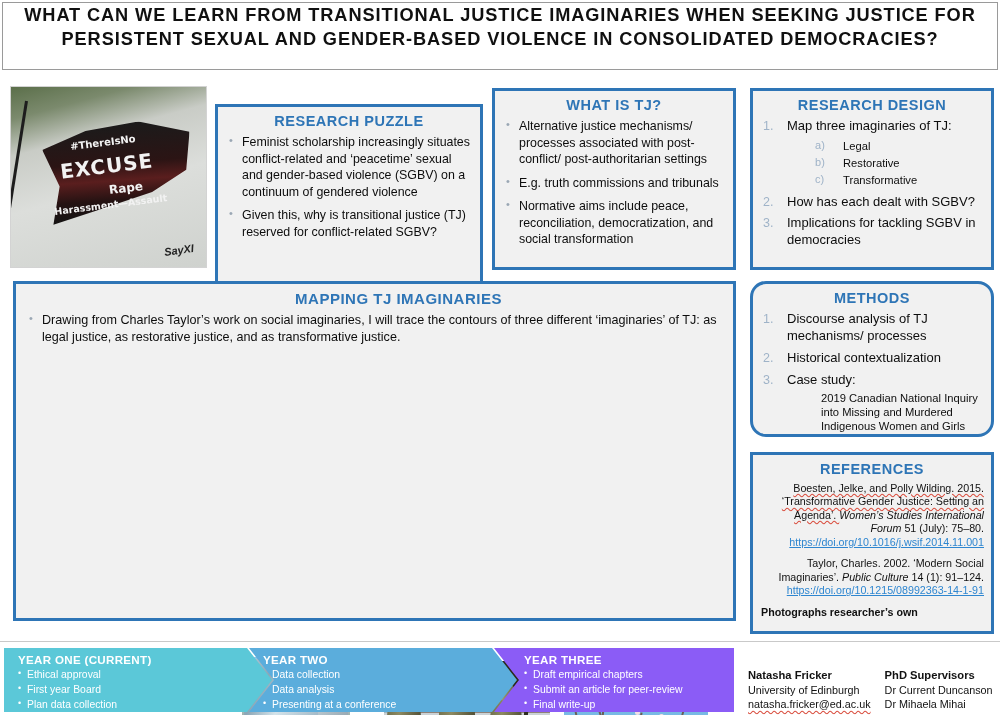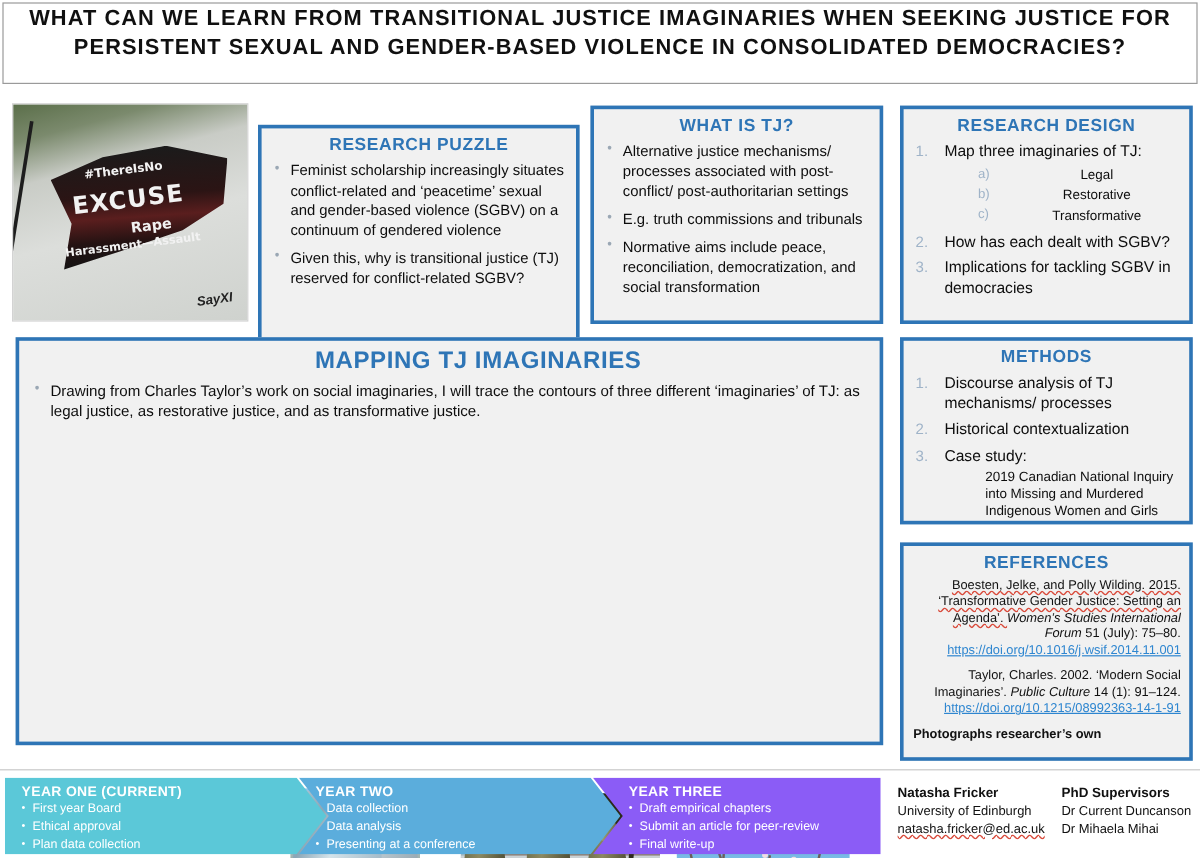--- a/index.html
+++ b/index.html
@@ -89,21 +89,20 @@
   }
   ol.sub { list-style: none; counter-reset: s; margin: 3px 0 3px 26px; }
   ol.sub > li {
     position: relative;
     counter-increment: s;
     padding-left: 30px;
     font-size: 11.2px;
     line-height: 1.45;
     margin-bottom: 1px;
     color: #0d0d0d;
-    text-align: center;
   }
   ol.sub > li::before {
     content: counter(s, lower-alpha) ")";
     position: absolute;
     left: 2px; top: 0;
     color: #9fb3c8;
     font-size: 11px;
   }
   .plain-sub {
     margin: 2px 0 0 34px;
@@ -267,21 +266,21 @@
   }
   #chev-3 {
     left: 490px; width: 240px; background: #8b5cf6;
     clip-path: polygon(0 0, 240px 0, 240px 100%, 0 100%, 25px 50%);
     padding-left: 30px;
   }
 
   
   #footer-contact {
     position: absolute; left: 748px; top: 654px; width: 248px; height: 58px;
-    display: flex; gap: 14px;
+    display: flex; gap: 14px; align-items: flex-end;
   }
   .contact-col { font-size: 10.8px; line-height: 1.35; color: #111111; }
   .contact-col .nm { font-weight: 700; font-size: 11.2px; }
 
   .divider-line {
     position: absolute; left: 0; top: 641px; width: 1000px; height: 1px;
     background: #c9c9c9;
   }
 </style>
 </head>
@@ -328,21 +327,21 @@
         <li>Restorative</li>
         <li>Transformative</li>
       </ol>
     </li>
     <li>How has each dealt with SGBV?</li>
     <li>Implications for tackling SGBV in democracies</li>
   </ol>
 </div>
 
 <div class="card" id="card-mapping" style="left:13px; top:281px; width:723px; height:340px;">
-  <div class="card-title" style="font-size:20px;margin-left:48px;">Mapping TJ Imaginaries</div>
+  <div class="card-title" style="font-size:15px;margin-left:48px;">Mapping TJ Imaginaries</div>
   <ul class="bl" style="margin-left:12px; margin-right:14px;">
     <li style="font-size:12.6px;">Drawing from Charles Taylor’s work on social imaginaries, I will trace the contours of three different ‘imaginaries’ of TJ: as legal justice, as restorative justice, and as transformative justice.</li>
   </ul>
 
   <div class="photo" id="photo-icc">
     <div class="icc-bldg"></div>
     <div class="icc-bldg2"></div>
 
     <div class="icc-sign"></div>
 
@@ -380,21 +379,21 @@
 
     <div class="blossom" style="left:49%; top:56%;"></div>
 
     <div class="blossom" style="left:66%; top:60%;"></div>
     <div class="blossom" style="left:75%; top:50%;"></div>
 
   </div>
 
 </div>
 
-<div class="card" id="card-methods" style="left:750px; top:281px; width:244px; height:156px;">
+<div class="card" id="card-methods" style="left:750px; top:281px; width:244px; height:156px;border-radius:16px;">
   <div class="card-title">Methods</div>
   <ol class="nl">
     <li>Discourse analysis of TJ mechanisms/ processes</li>
     <li>Historical contextualization</li>
     <li>
       <span>Case study:</span>
       <div class="plain-sub">2019 Canadian National Inquiry into Missing and Murdered Indigenous Women and Girls</div>
     </li>
   </ol>
 </div>
@@ -414,22 +413,22 @@
 
   <div class="ref-note">Photographs researcher’s own</div>
 </div>
 
 <div class="divider-line"></div>
 
 <div id="timeline">
   <div class="chevron" id="chev-1">
     <div class="chev-title">Year One (Current)</div>
     <ul class="chev-list">
+      <li>Ethical approval</li>
       <li>First year Board</li>
-      <li>Ethical approval</li>
       <li>Plan data collection</li>
     </ul>
   </div>
   <div class="chevron" id="chev-2">
     <div class="chev-title">Year Two</div>
     <ul class="chev-list">
       <li>Data collection</li>
       <li>Data analysis</li>
       <li>Presenting at a conference</li>
     </ul>

